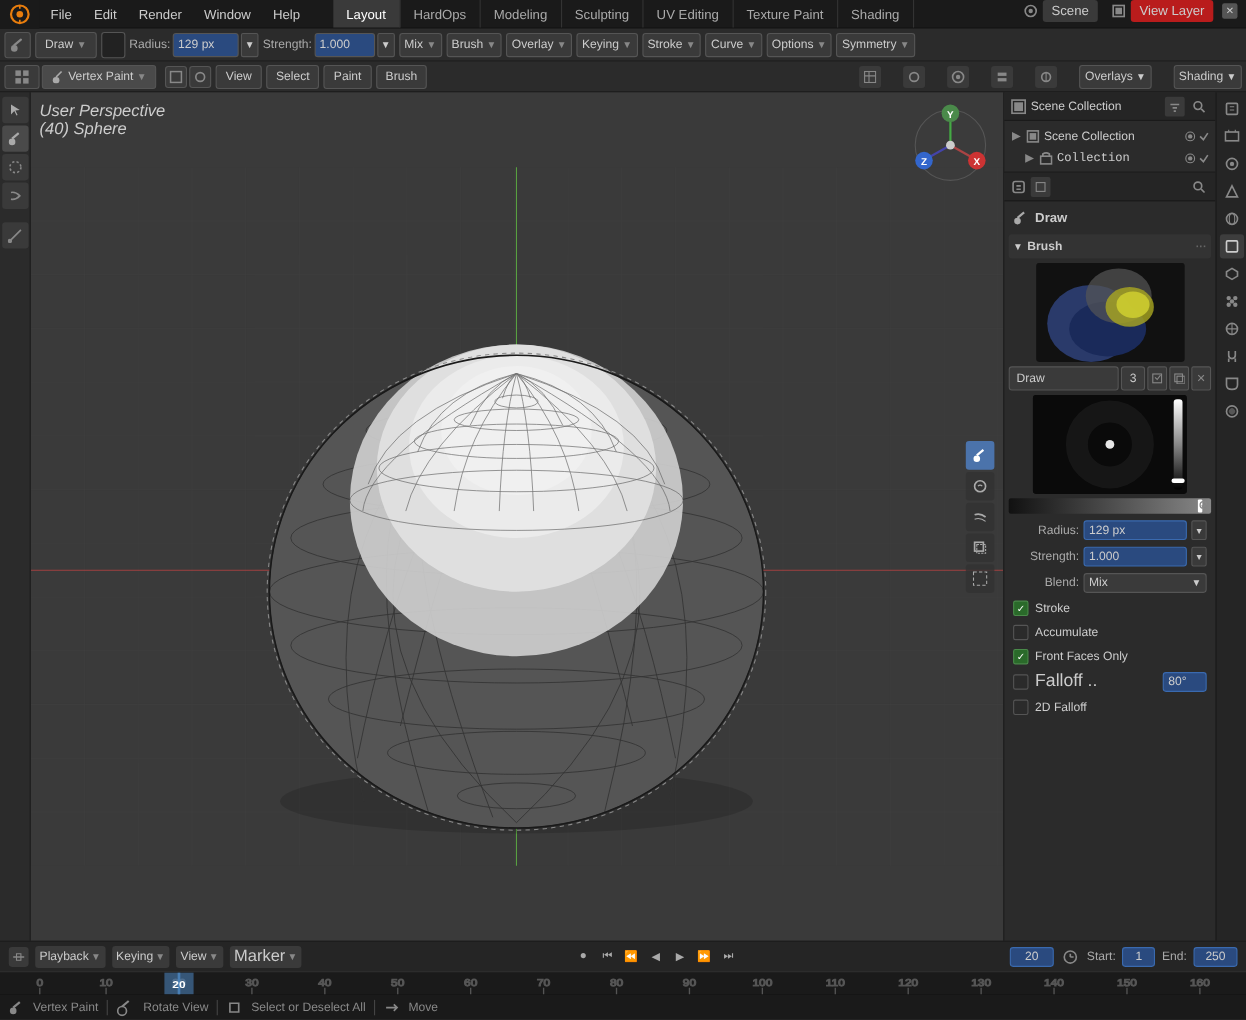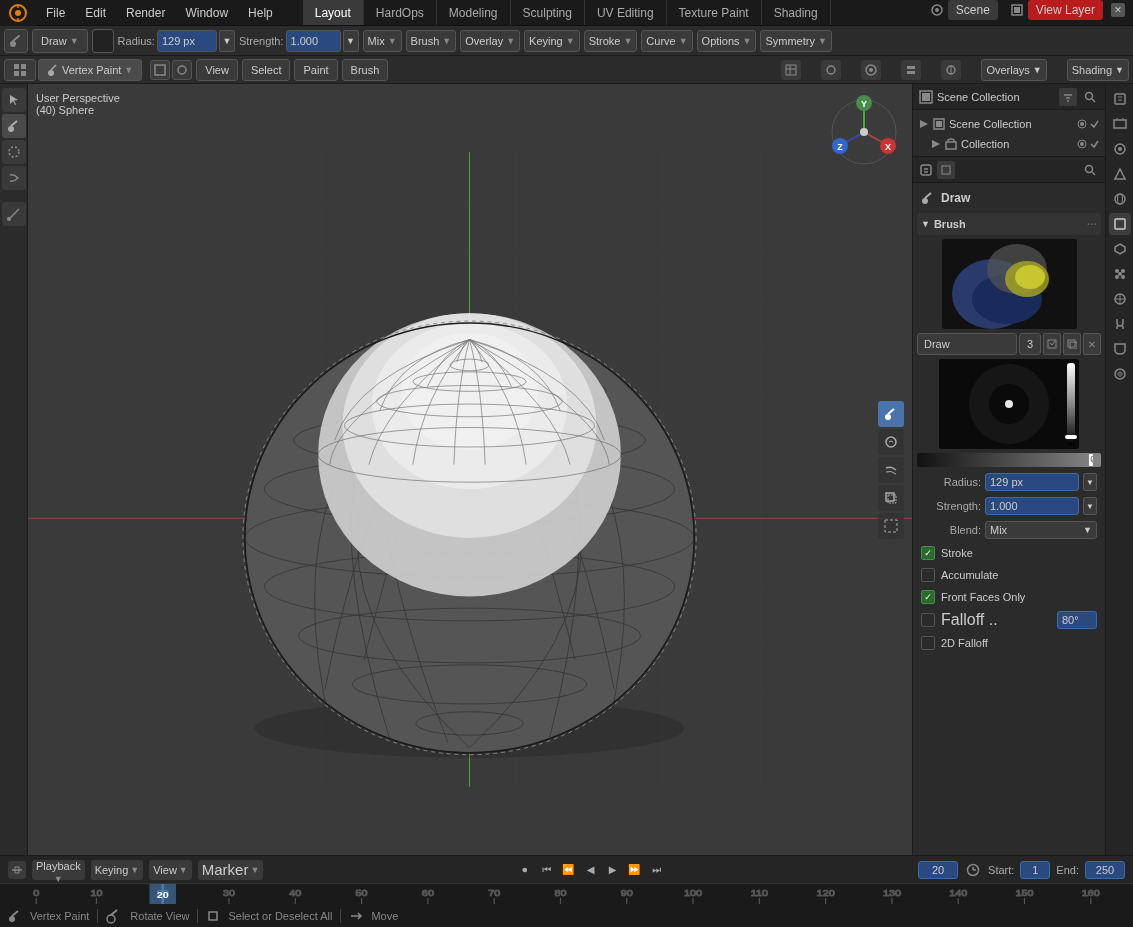--- a/index.html
+++ b/index.html
@@ -226,22 +226,23 @@
     .viewport-canvas {
       width: 100%;
       height: 100%;
       position: absolute;
       top: 0; left: 0;
     }
     .viewport-info {
       position: absolute;
       top: 8px;
       left: 8px;
-      font-size: 11px;
+      font-size: 15px;
       color: #ccc;
+      font-style: italic;
     }
     .props-section-header {
       display: flex;
       align-items: center;
       height: 22px;
       padding: 0 4px;
       background: #333;
       border-radius: 3px;
       margin-bottom: 4px;
       cursor: pointer;
@@ -862,21 +863,21 @@
           <div style="margin-left:auto;display:flex;gap:2px;">
             <svg width="10" height="10">
                 <circle cx="5" cy="5" r="4" fill="none" stroke="#888" stroke-width="1"></circle>
                 <circle cx="5" cy="5" r="2" fill="#888"></circle>
               </svg>
             <svg width="10" height="10">
                 <path d="M2 5 L5 8 L9 2" fill="none" stroke="#888" stroke-width="1.5"></path>
               </svg>
           </div>
         </div>
-        <div style="display:flex;align-items:center;height:20px;padding:0 2px 0 14px;gap:4px;">
+        <div style="display:flex;align-items:center;height:20px;padding:0 2px 0 14px;gap:4px;font-family:Liberation Mono, monospace;">
           <svg width="10" height="10">
               <polygon points="1,1 9,5 1,9" fill="#888"></polygon>
             </svg>
           <svg width="12" height="12">
               <rect x="1" y="4" width="10" height="7" fill="none" stroke="#888" stroke-width="1.5"></rect>
               <path d="M3 4 L3 2 Q6 0 9 2 L9 4" fill="none" stroke="#888" stroke-width="1.5"></path>
             </svg>
           <span style="font-size:11px;color:#ccc;">Collection</span>
           <div style="margin-left:auto;display:flex;gap:2px;">
             <svg width="10" height="10">
@@ -1119,21 +1120,21 @@
   </div>
 </div>
 
 <div class="timeline-bar">
   <div style="width:18px;height:18px;background:#3a3a3a;border-radius:3px;display:flex;align-items:center;justify-content:center;cursor:pointer;">
     <svg width="12" height="12">
         <line x1="1" y1="6" x2="11" y2="6" stroke="#888" stroke-width="1.5"></line>
         <polygon points="4,3 8,3 8,9 4,9" fill="none" stroke="#888" stroke-width="1"></polygon>
       </svg>
   </div>
-  <div style="display:flex;align-items:center;gap:2px;background:#3a3a3a;border-radius:3px;padding:0 4px;height:20px;cursor:pointer;flex-direction:column;">
+  <div style="display:flex;align-items:center;gap:2px;background:#3a3a3a;border-radius:3px;padding:0 4px;height:20px;cursor:pointer;">
     <span style="font-size:11px;color:#ccc;">Playback</span>
     <span style="font-size:9px;color:#888;">▼</span>
   </div>
   <div style="display:flex;align-items:center;gap:2px;background:#3a3a3a;border-radius:3px;padding:0 4px;height:20px;cursor:pointer;">
     <span style="font-size:11px;color:#ccc;">Keying</span>
     <span style="font-size:9px;color:#888;">▼</span>
   </div>
   <div style="display:flex;align-items:center;gap:2px;background:#3a3a3a;border-radius:3px;padding:0 4px;height:20px;cursor:pointer;">
     <span style="font-size:11px;color:#ccc;">View</span>
     <span style="font-size:9px;color:#888;">▼</span>

